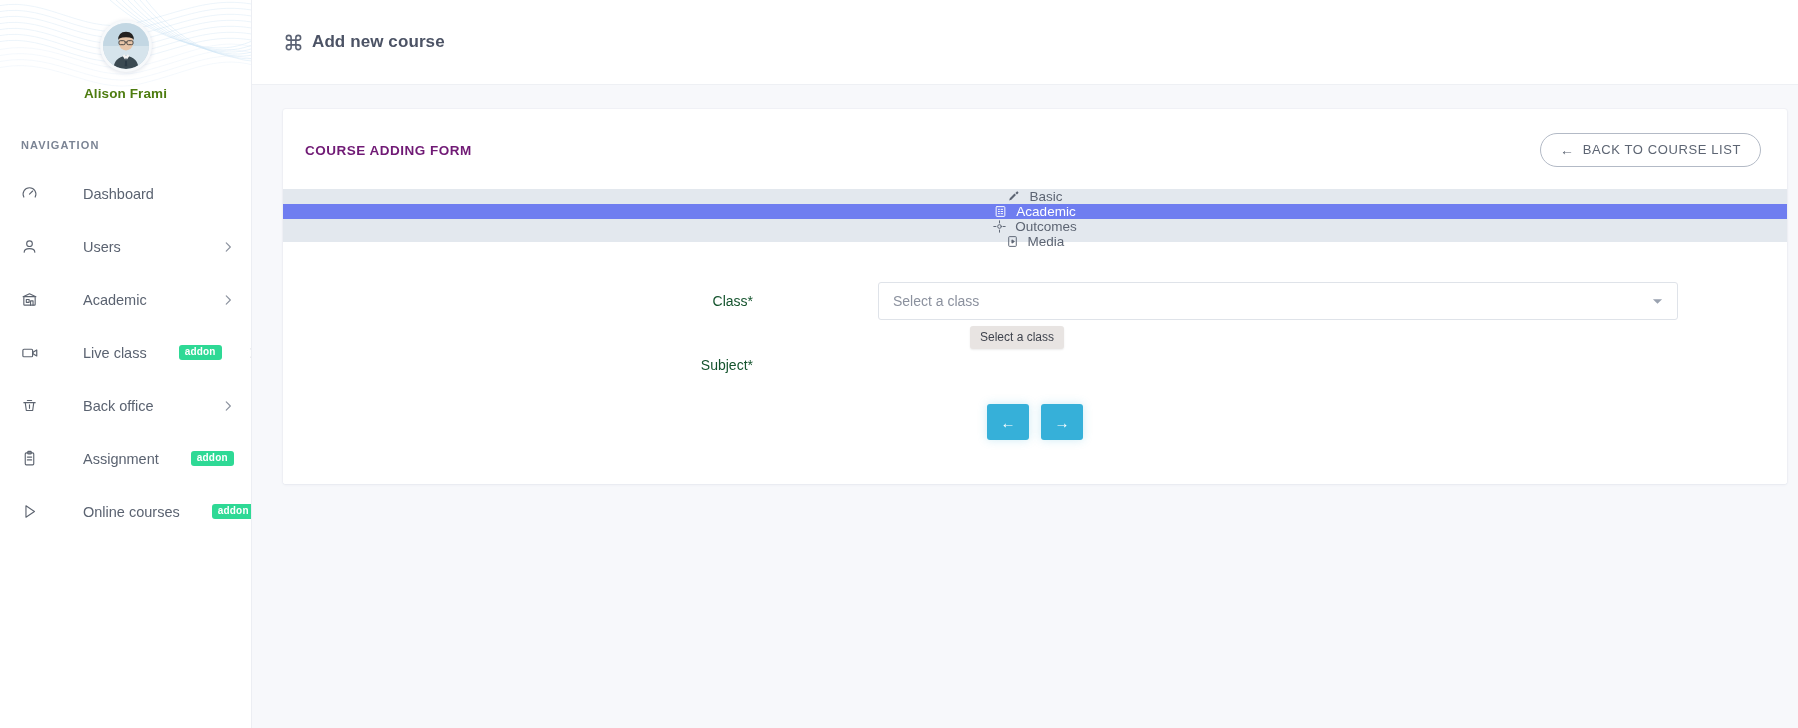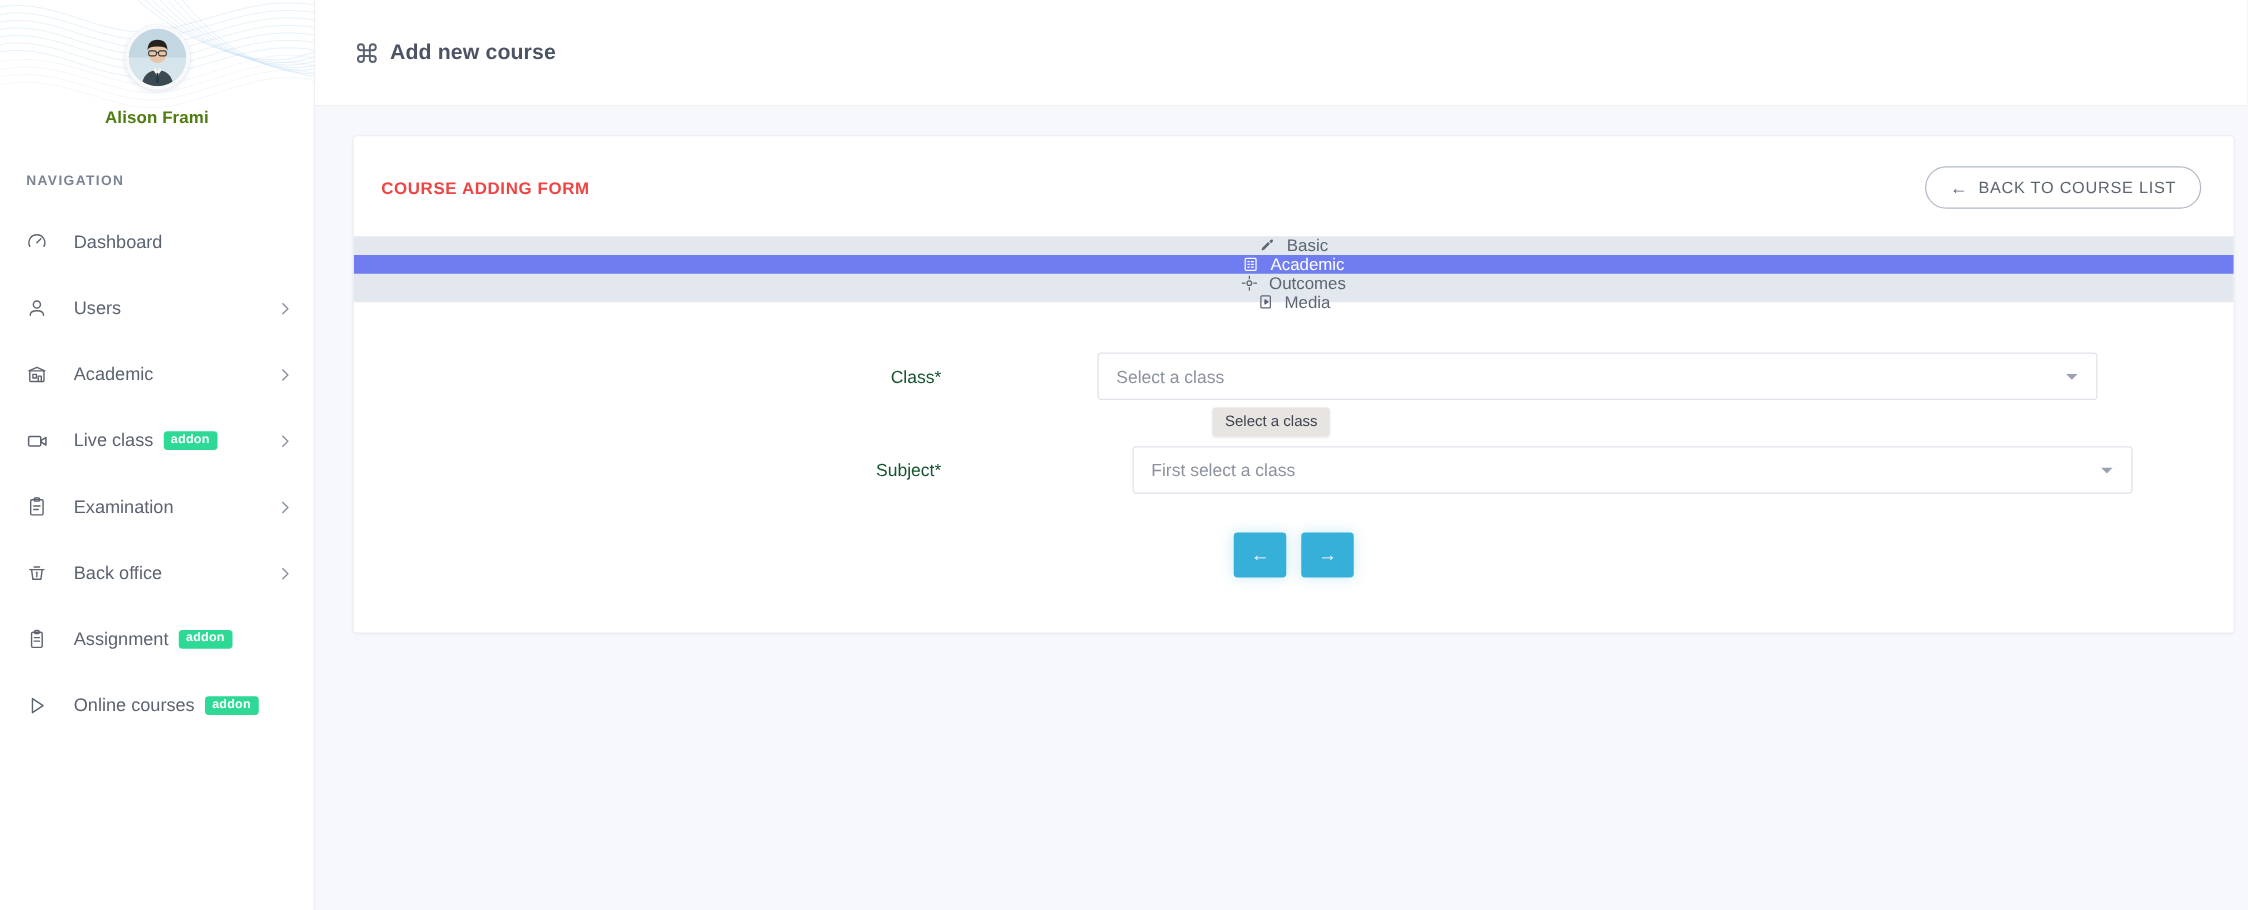--- a/index.html
+++ b/index.html
@@ -79,20 +79,21 @@
 
   .nav-list { margin-top: 16px; }
 
   .nav-item {
     display: flex;
     align-items: center;
     height: 53px;
     padding: 0 16px 0 21px;
     cursor: pointer;
     position: relative;
+    gap: 24px;
   }
 
   .nav-icon {
     width: 24px;
     flex: 0 0 24px;
     display: flex;
     align-items: center;
     justify-content: flex-start;
     color: #5d6470;
   }
@@ -171,21 +172,21 @@
     display: flex;
     align-items: center;
     justify-content: space-between;
     padding: 24px 26px 22px 22px;
   }
 
   .card-title {
     font-size: 13.5px;
     font-weight: 600;
     letter-spacing: 0.5px;
-    color: #ef4444;
+    color: #701a75;
   }
 
   .back-btn {
     display: inline-flex;
     align-items: center;
     gap: 8px;
     border: 1px solid #b3bac6;
     background: #ffffff;
     border-radius: 40px;
     padding: 8px 19px 9px;
@@ -442,36 +443,20 @@
         </span>
         <span class="nav-label">Live class</span>
         <span class="addon-badge">addon</span>
         <span class="nav-chevron">
           <svg width="14" height="14" viewBox="0 0 24 24" fill="none" stroke="currentColor" stroke-width="2" stroke-linecap="round" stroke-linejoin="round">
               <polyline points="9 5 16 12 9 19"></polyline>
             </svg>
         </span>
       </div>
 
-      <div class="nav-item">
-        <span class="nav-icon">
-          <svg width="17" height="17" viewBox="0 0 24 24" fill="none" stroke="currentColor" stroke-width="1.6" stroke-linecap="round" stroke-linejoin="round">
-            <rect x="5" y="4" width="14" height="17" rx="1.5"></rect>
-            <rect x="9" y="2" width="6" height="3.5" rx="1"></rect>
-            <line x1="8.5" y1="11" x2="15.5" y2="11"></line>
-            <line x1="8.5" y1="15" x2="13.5" y2="15"></line>
-          </svg>
-        </span>
-        <span class="nav-label">Examination</span>
-        <span class="nav-chevron">
-          <svg width="14" height="14" viewBox="0 0 24 24" fill="none" stroke="currentColor" stroke-width="2" stroke-linecap="round" stroke-linejoin="round">
-              <polyline points="9 5 16 12 9 19"></polyline>
-            </svg>
-        </span>
-      </div>
 
       <div class="nav-item">
         <span class="nav-icon">
           <svg width="17" height="17" viewBox="0 0 24 24" fill="none" stroke="currentColor" stroke-width="1.6" stroke-linecap="round" stroke-linejoin="round">
             <line x1="4" y1="8" x2="20" y2="8"></line>
             <path d="M6 8 l1.5 11 h9 l1.5 -11"></path>
             <line x1="9" y1="5" x2="15" y2="5"></line>
             <line x1="12" y1="11" x2="12" y2="16"></line>
           </svg>
         </span>
@@ -595,30 +580,20 @@
                       <path d="M1 3.5 h10 l-5 5 z"></path>
                     </svg>
                 </span>
               </div>
               <div class="tooltip">Select a class</div>
             </div>
           </div>
 
           <div class="form-row" style="margin-top:37px;gap:28px;">
             <div class="form-label">Subject*</div>
-            <div class="select-wrap">
-              <div class="select-box">
-                <span>First select a class</span>
-                <span class="select-caret">
-                  <svg width="11" height="11" viewBox="0 0 12 12" fill="currentColor">
-                      <path d="M1 3.5 h10 l-5 5 z"></path>
-                    </svg>
-                </span>
-              </div>
-            </div>
           </div>
 
           <div class="form-actions">
             <button class="step-btn">←</button>
             <button class="step-btn">→</button>
           </div>
 
         </div>
 
       </section>

